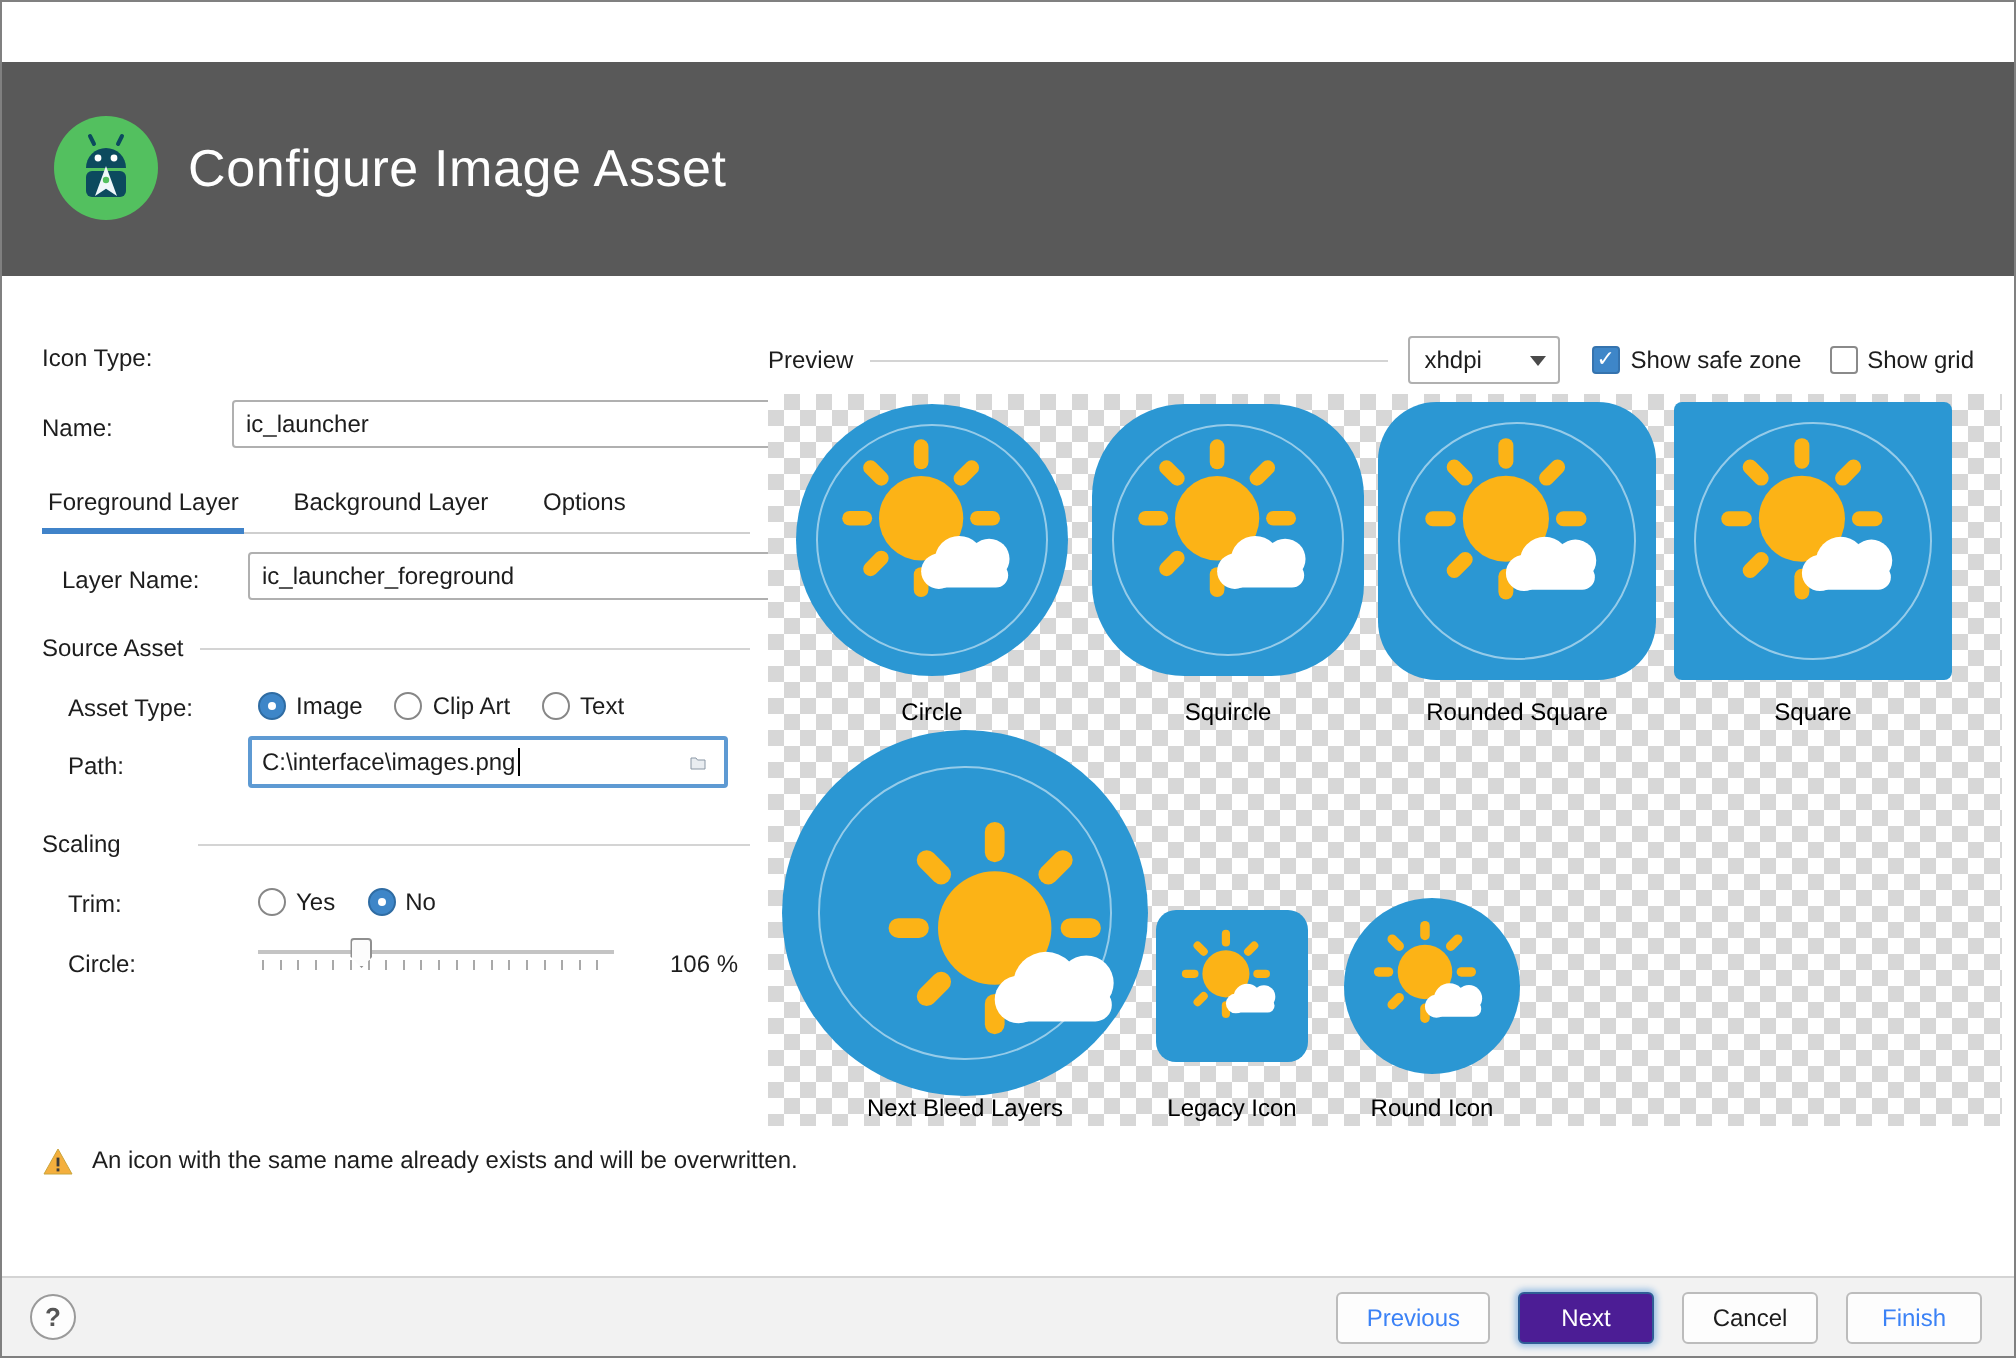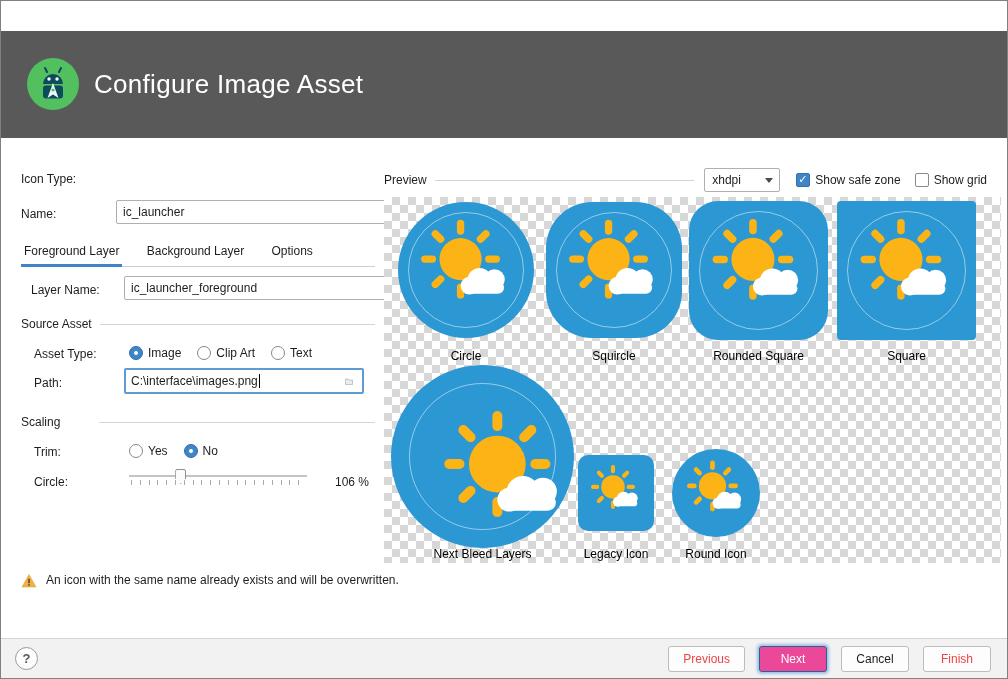--- a/index.html
+++ b/index.html
@@ -87,22 +87,22 @@
   .asset-label { position:absolute; text-align:center; font-size:12px; color:#000; }
 
   
   .warning-row { position:absolute; left:20px; top:572px; display:flex; align-items:flex-start; gap:9px; }
 
   
   .footer { position:absolute; left:0; right:0; bottom:0; height:40px; background:#f2f2f2; border-top:1px solid #d4d4d4; }
   .help-btn { position:absolute; left:14px; top:8px; width:23px; height:23px; border-radius:50%; border:1px solid #9a9a9a; background:#fdfdfd; color:#555; text-align:center; line-height:21px; font-size:13px; font-weight:bold; cursor:pointer; }
   .footer-buttons { position:absolute; right:16px; top:7px; display:flex; gap:14px; }
   .btn { min-width:68px; height:26px; padding:0 14px; background:#fdfdfd; border:1px solid #bcbcbc; border-radius:3px; font-family:inherit; font-size:12px; color:#1d1d1d; cursor:pointer; }
-  .btn.disabled { color:#ef4444; }
-  .btn.primary { background:#ec4899; border-color:#2f5e96; color:#fff; box-shadow:0 0 3px 1.5px #9cc0e4; }
+  .btn.disabled { color:#3b82f6; }
+  .btn.primary { background:#4c1d95; border-color:#2f5e96; color:#fff; box-shadow:0 0 3px 1.5px #9cc0e4; }
 </style>
 </head>
 <body>
 
 <svg width="0" height="0" style="position:absolute" aria-hidden="true">
   <defs>
     <symbol id="sun-cloud" viewBox="0 0 100 100">
       <g fill="#fcb316">
         <g>
           <rect x="43.3" y="13" width="5.4" height="11" rx="2.7"></rect>

